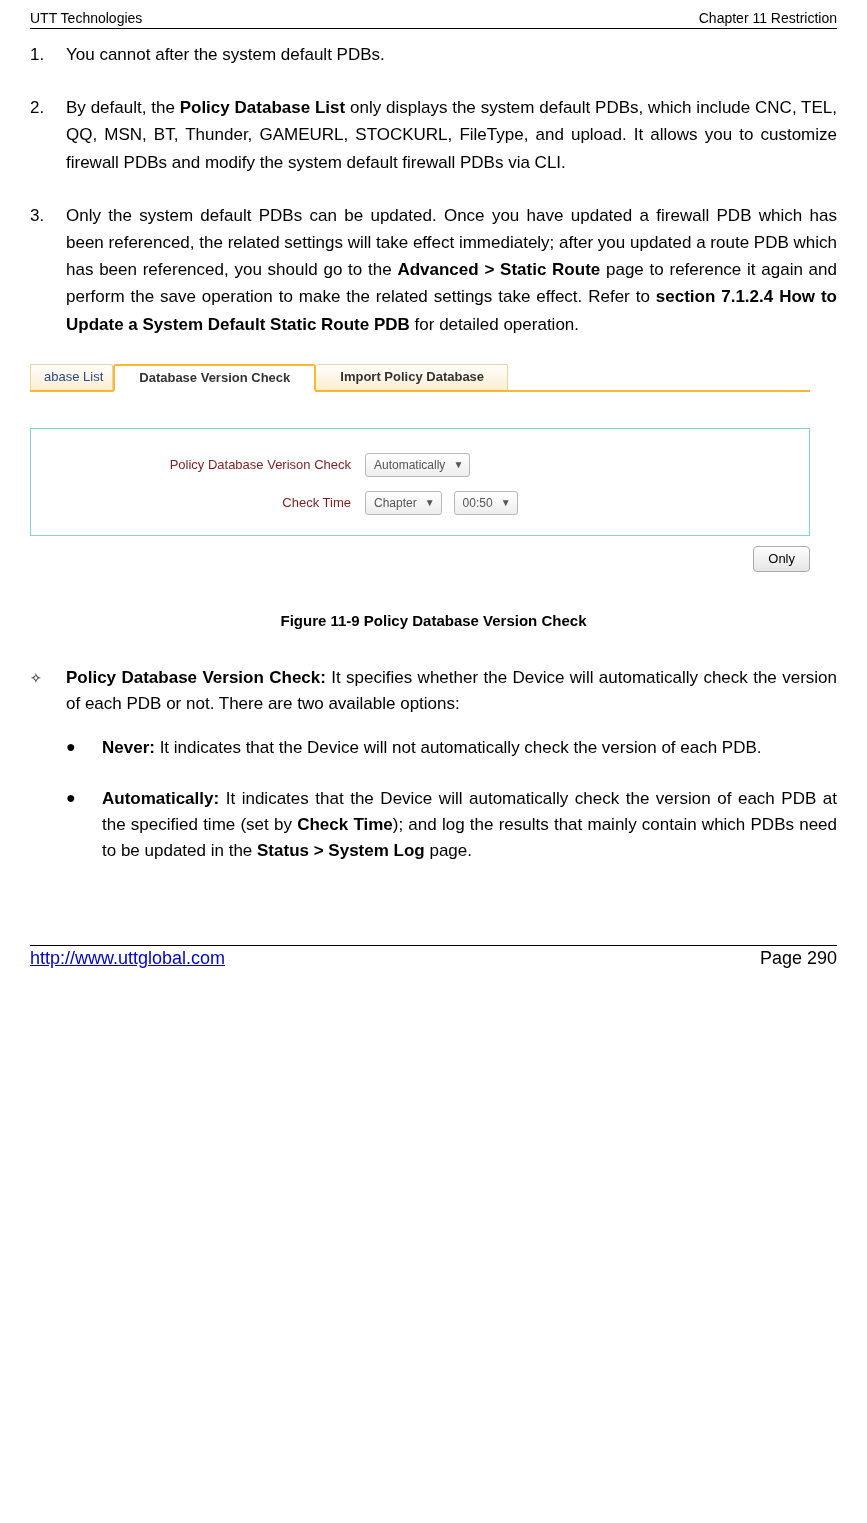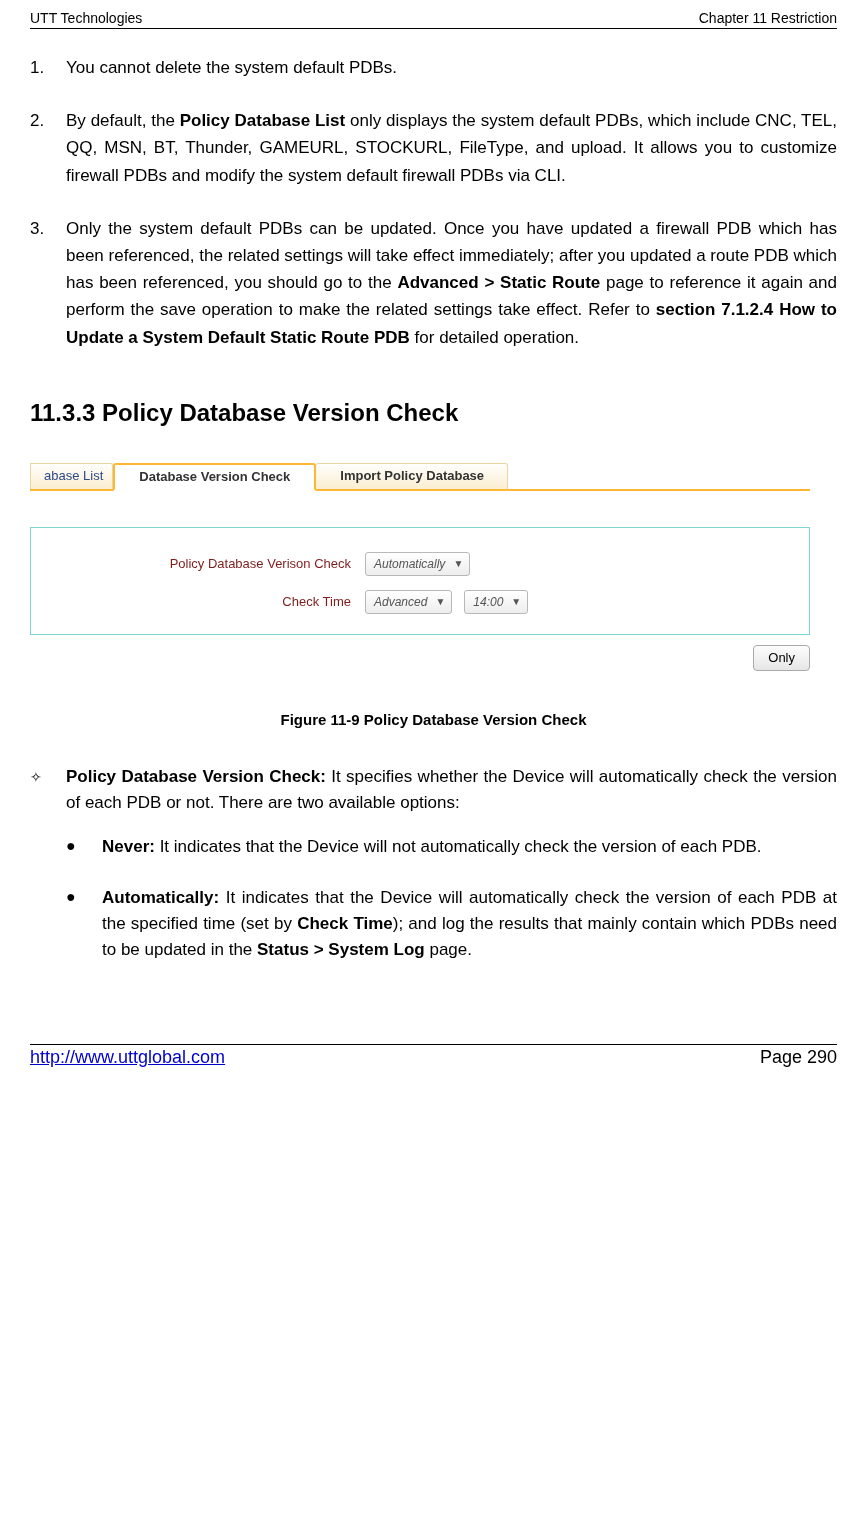--- a/index.html
+++ b/index.html
@@ -13,21 +13,21 @@
   .page {
     padding: 10px 30px 0 30px;
     box-sizing: border-box;
   }
   .header {
     display: flex;
     justify-content: space-between;
     font-size: 14px;
     border-bottom: 1px solid #000;
     padding-bottom: 2px;
-    margin-bottom: 25px;
+    margin-bottom: 12px;
   }
   .list-item {
     display: flex;
     font-size: 17px;
     margin-bottom: 26px;
     line-height: 1.6;
   }
   .num {
     width: 36px;
     flex: 0 0 36px;
@@ -117,21 +117,20 @@
     display: inline-flex;
     align-items: center;
     height: 22px;
     border: 1px solid #b8b8b8;
     border-radius: 3px;
     background: linear-gradient(#ffffff, #ededed);
     padding: 0 6px 0 8px;
     margin-right: 12px;
     color: #555;
     font-size: 12px;
-    font-style: italic;
   }
   .select .caret {
     margin-left: 8px;
     font-size: 10px;
     color: #555;
   }
   .save-row {
     display:flex;
     justify-content:flex-end;
     margin-top:10px;
@@ -195,63 +194,62 @@
 
 <div class="page">
 
   <div class="header">
     <span>UTT Technologies</span>
     <span>Chapter 11 Restriction</span>
   </div>
 
   <div class="list-item">
     <div class="num">1.</div>
-    <div class="li-body">You cannot delete the system default PDBs.</div>
+    <div class="li-body">You cannot after the system default PDBs.</div>
   </div>
 
   <div class="list-item">
     <div class="num">2.</div>
     <div class="li-body">
       <span>By default, the </span><span class="bold">Policy Database List</span><span> only displays the system default PDBs, which include CNC, TEL, QQ, MSN, BT, Thunder, GAMEURL, STOCKURL, FileType, and upload. It allows you to customize firewall PDBs and modify the system default firewall PDBs via CLI.</span>
     </div>
   </div>
 
   <div class="list-item">
     <div class="num">3.</div>
     <div class="li-body">
       <span>Only the system default PDBs can be updated. Once you have updated a firewall PDB which has been referenced, the related settings will take effect immediately; after you updated a route PDB which has been referenced, you should go to the </span><span class="bold">Advanced &gt; Static Route</span><span> page to reference it again and perform the save operation to make the related settings take effect. Refer to </span><span class="bold">section 7.1.2.4 How to Update a System Default Static Route PDB</span><span> for detailed operation.</span>
     </div>
   </div>
 
-  <h2 class="section-title">11.3.3  Policy Database Version Check</h2>
 
   <div class="ui-block">
     <div class="tabs">
       <div class="tab partial first-partial">abase List</div>
       <div class="tab active">Database Version Check</div>
       <div class="tab inactive">Import Policy Database</div>
       <div class="tab spacer"></div>
     </div>
 
     <div class="form-box">
       <div class="form-row">
         <div class="flabel">Policy Database Verison Check</div>
         <div class="select">
           <span>Automatically</span>
           <span class="caret">▼</span>
         </div>
       </div>
       <div class="form-row" style="margin-bottom:0">
         <div class="flabel">Check Time</div>
         <div class="select">
-          <span>Advanced</span>
+          <span>Chapter</span>
           <span class="caret">▼</span>
         </div>
         <div class="select">
-          <span>14:00</span>
+          <span>00:50</span>
           <span class="caret">▼</span>
         </div>
       </div>
     </div>
     <div class="save-row">
       <div class="btn-save">Only</div>
     </div>
   </div>
 
   <div class="fig-caption">Figure 11-9 Policy Database Version Check</div>

